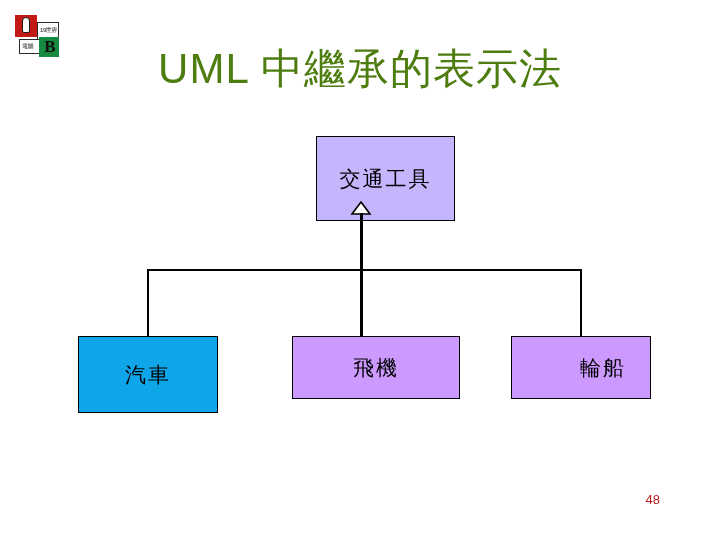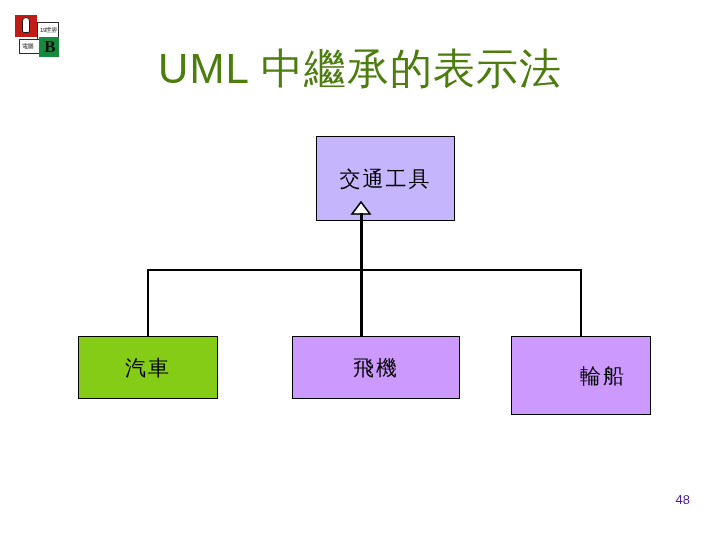--- a/index.html
+++ b/index.html
@@ -125,35 +125,35 @@
     top: 136px;
     width: 139px;
     height: 85px;
     background: #c4b5fd;
     margin-left: 24px;
   }
   .box-child-1 {
     left: 78px;
     top: 336px;
     width: 140px;
-    height: 63px;
-    background: #84cc16;
+    height: 77px;
+    background: #0ea5e9;
   }
   .box-child-2 {
     left: 292px;
     top: 336px;
     width: 168px;
     height: 63px;
     background: #cc99ff;
   }
   .box-child-3 {
     left: 511px;
     top: 336px;
     width: 140px;
-    height: 79px;
+    height: 63px;
     background: #cc99ff;
     padding-left: 44px;
   }
 
   
   .line {
     position: absolute;
     background: #000000;
   }
   
@@ -190,25 +190,25 @@
     position: absolute;
     left: 350px;
     top: 201px;
     width: 22px;
     height: 14px;
   }
 
   
   .page-number {
     position: absolute;
-    right: 30px;
+    right: 60px;
     top: 492px;
     font-family: "Liberation Sans", sans-serif;
     font-size: 13px;
-    color: #4c1d95;
+    color: #b91c1c;
   }
 </style>
 </head>
 <body>
 
 <div class="slide">
 
   <div class="logo">
     <div class="logo-cell logo-red">
       <div class="logo-red-glyph"></div>

